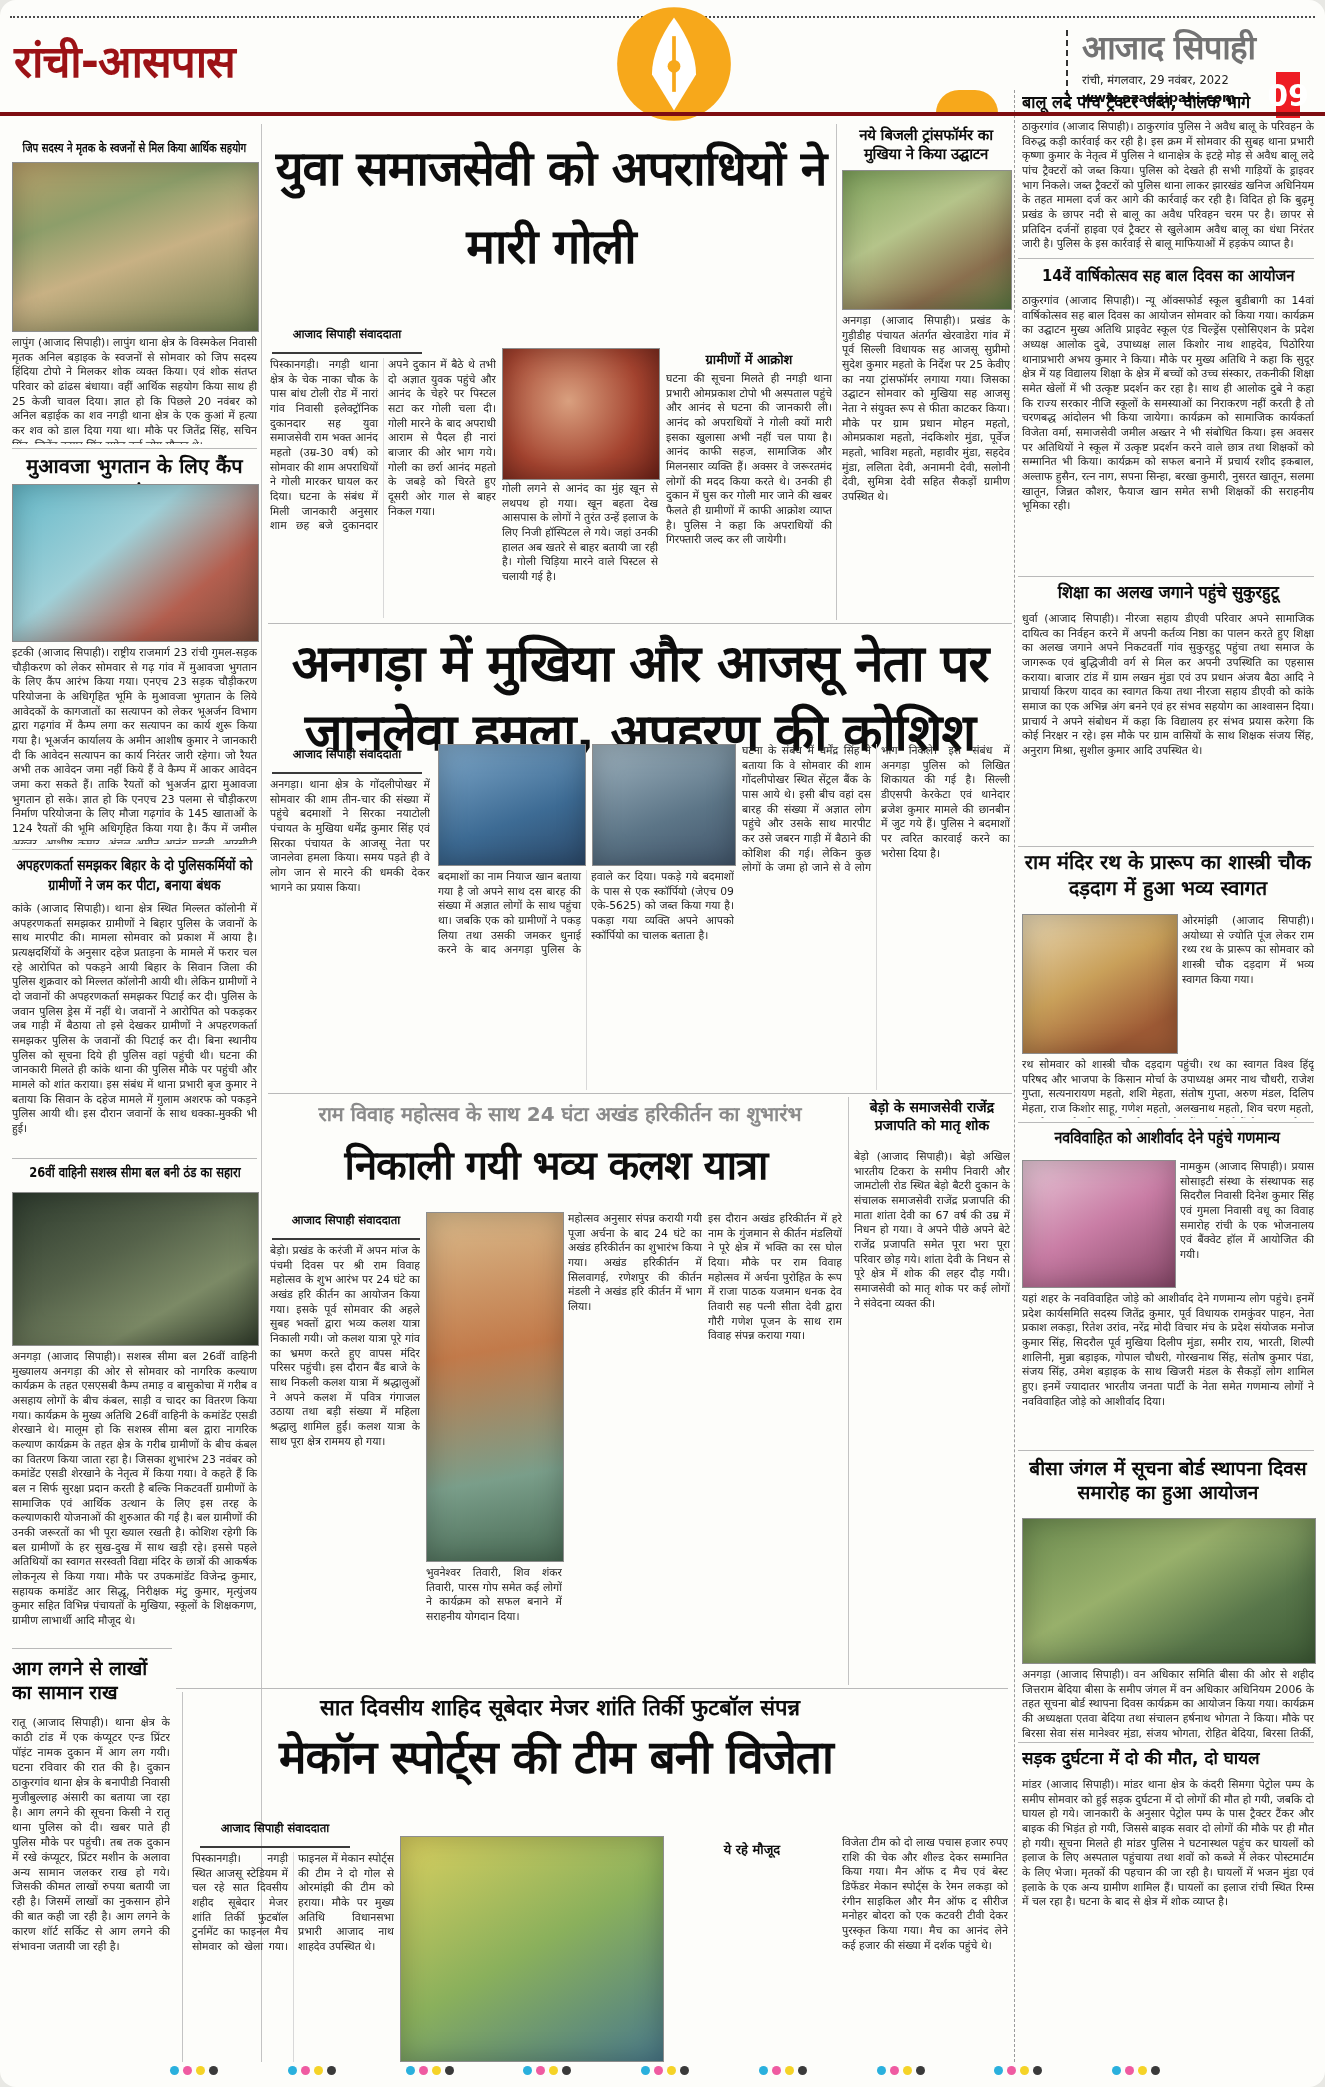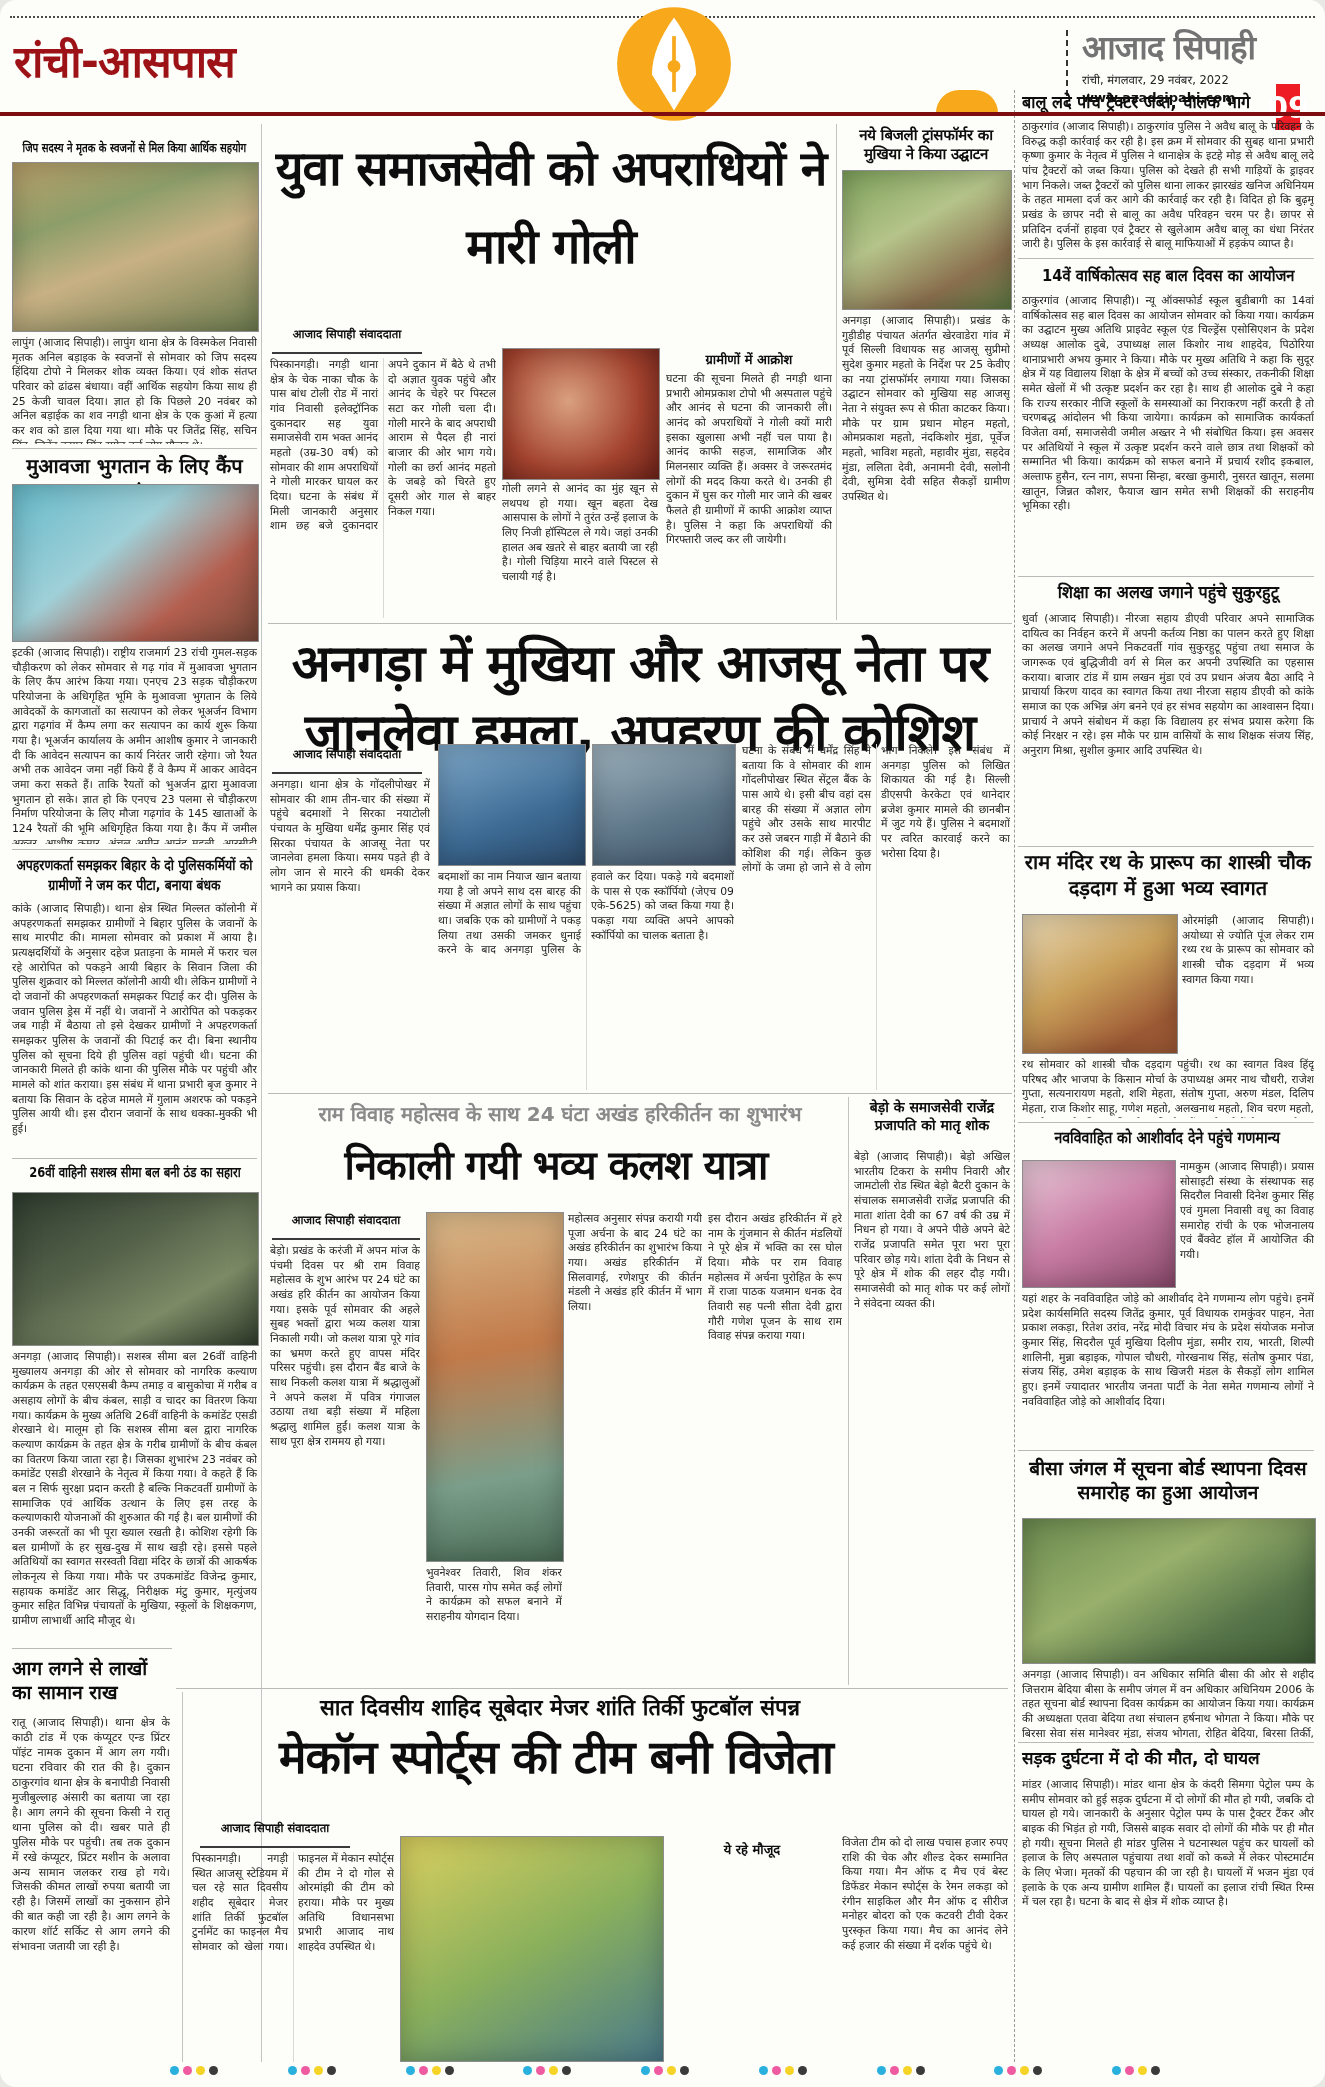--- a/index.html
+++ b/index.html
@@ -6,21 +6,21 @@
   #page{position:relative;width:1325px;height:2087px;background:#fdfdfa;margin:0 auto;
         font-family:"DejaVu Sans","Liberation Sans",sans-serif;color:#1b1b1b;overflow:hidden;border-radius:16px;}
   .abs{position:absolute;}
   
   .dotline{position:absolute;left:10px;top:16px;width:1305px;border-top:2px dotted #4a4a4a;}
   .section-title{position:absolute;left:14px;top:30px;font-size:44px;font-weight:bold;color:#9c1216;letter-spacing:-1px;}
   .paper-name{position:absolute;left:1082px;top:24px;font-size:33px;font-weight:bold;color:#737373;letter-spacing:-1px;}
   .mast-divider{position:absolute;left:1066px;top:30px;height:76px;border-left:2px dashed #333;}
   .mast-date{position:absolute;left:1082px;top:72px;font-size:11.5px;font-weight:normal;color:#222;}
   .mast-site{position:absolute;left:1082px;top:90px;font-size:13px;font-weight:bold;color:#111;}
-  .page-num{position:absolute;left:1276px;top:84px;width:24px;height:46px;background:#ee1c24;color:#fff;
+  .page-num{position:absolute;left:1276px;top:72px;width:24px;height:46px;background:#ee1c24;color:#fff;
             font-size:30px;font-weight:bold;display:flex;align-items:center;justify-content:center;}
   .main-rule{position:absolute;left:0;top:112px;width:1325px;height:4px;background:#7e0d11;z-index:3;}
   .logo{position:absolute;left:616px;top:6px;width:116px;height:116px;z-index:2;}
   .logo2{position:absolute;left:936px;top:90px;width:62px;height:23px;background:#f7a81b;border-radius:62px 62px 0 0;z-index:1;}
   
   .vr{position:absolute;width:1px;background:#c3c3c3;}
   .hr{position:absolute;height:1px;background:#b9b9b9;}
   .vr-dash{position:absolute;width:0;border-left:1px dashed #9a9a9a;}
   
   .bt{position:absolute;font-size:10.8px;line-height:1.36;text-align:justify;color:#1c1c1c;overflow:hidden;word-break:break-word;}

